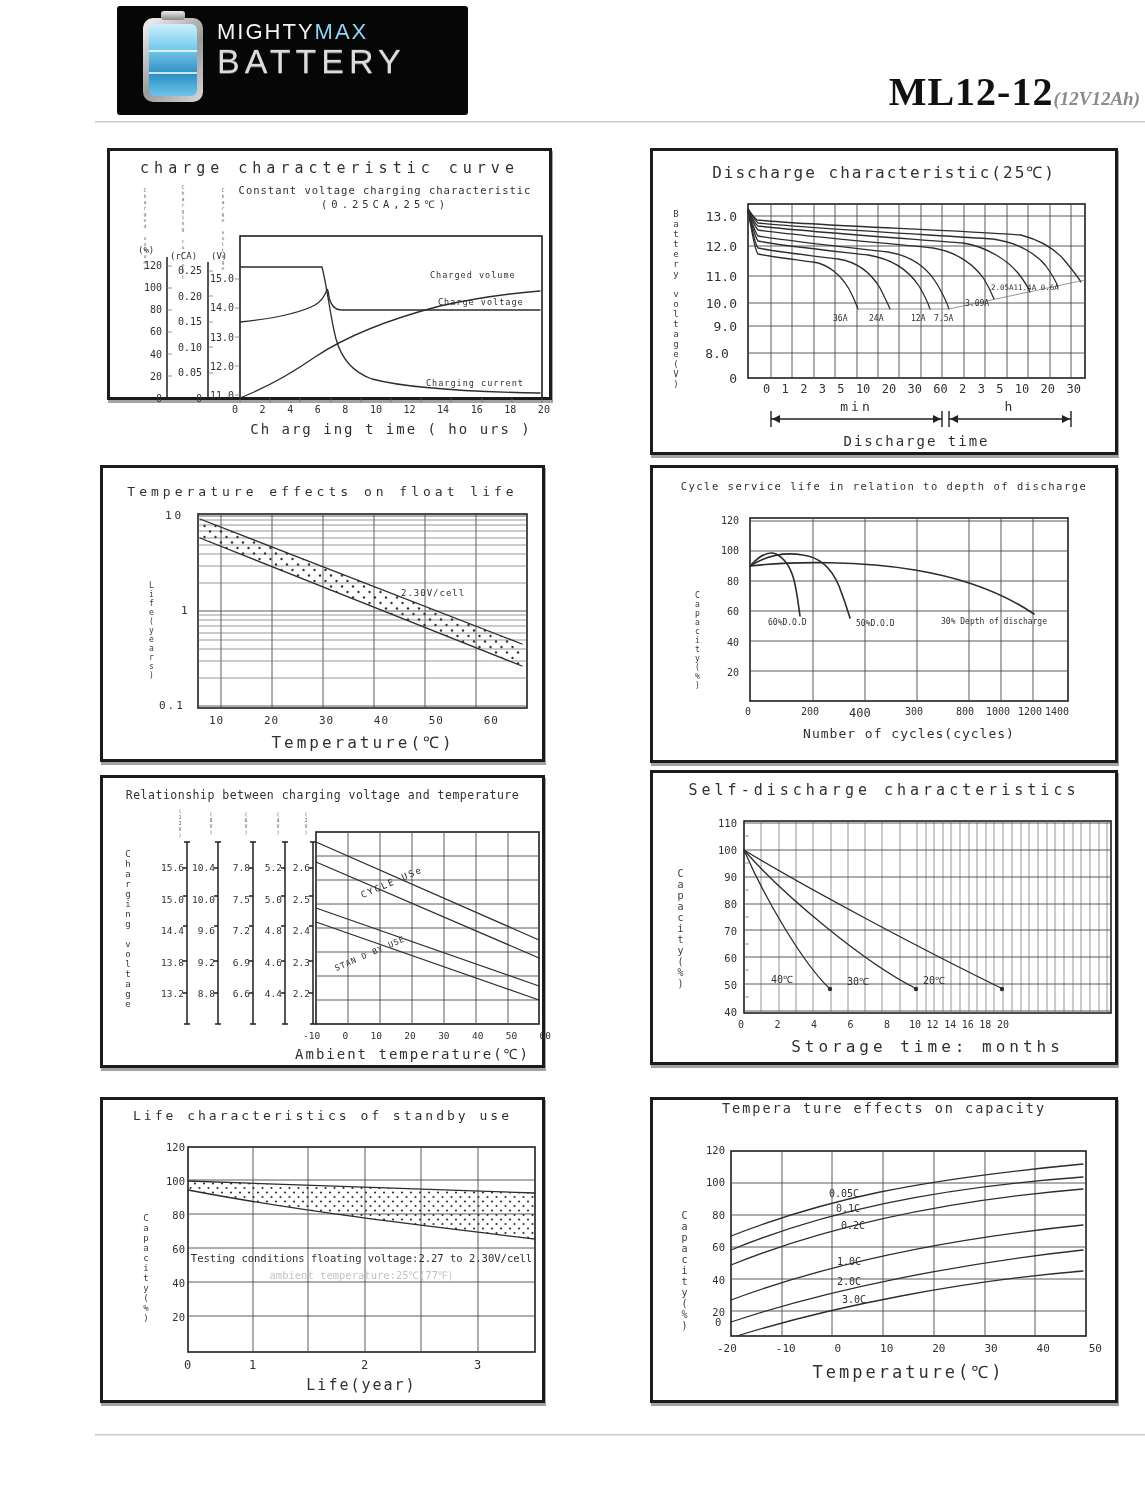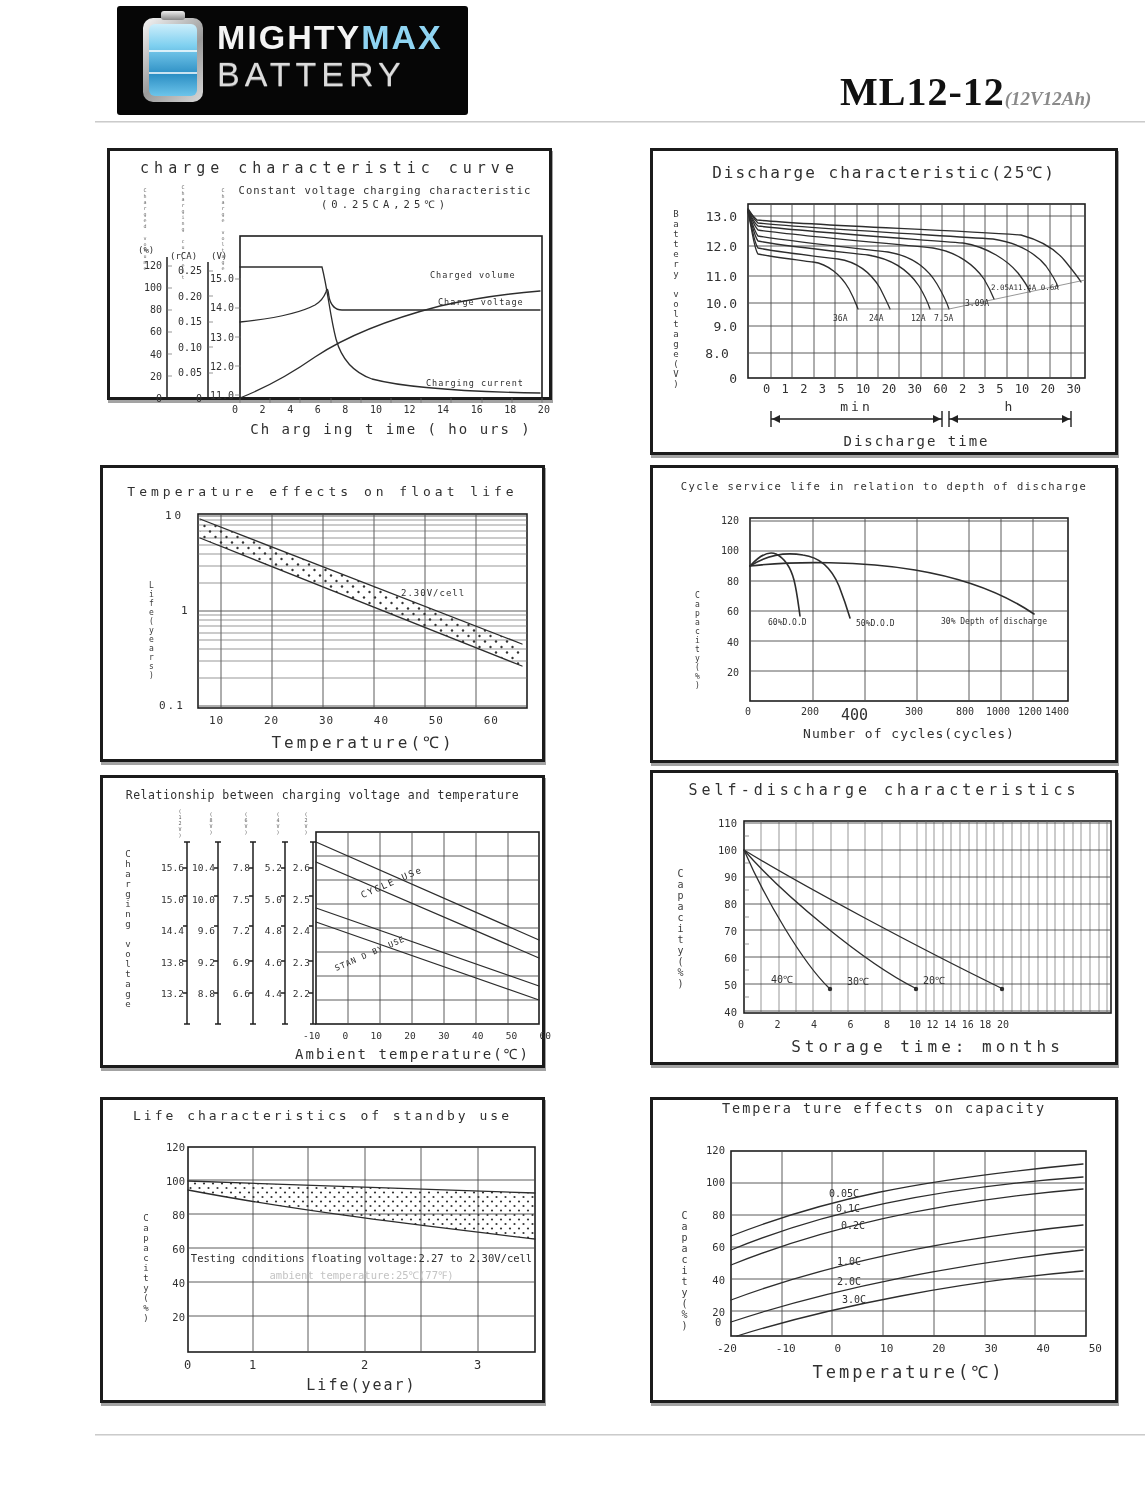--- a/index.html
+++ b/index.html
@@ -30,25 +30,25 @@
   .logo{left:117px;top:6px;width:351px;height:109px;background:#060606;border-radius:3px}
   .batt{position:absolute;left:26px;top:12px;width:60px;height:84px;border-radius:10px;
         background:linear-gradient(135deg,#f5f5f5,#9a9a9a 55%,#d9d9d9);padding:6px}
   .batt .cap{position:absolute;left:18px;top:-7px;width:24px;height:9px;border-radius:3px;
         background:linear-gradient(#eee,#888)}
   .batt .body{width:100%;height:100%;border-radius:6px;
         background:linear-gradient(180deg,#cdeefb 0%,#7fd0f0 30%,#2d8fc4 70%,#6cc4ea 100%);
         position:relative;overflow:hidden}
   .batt .seg{position:absolute;left:0;width:100%;height:2px;background:rgba(255,255,255,.75)}
   .logotext{position:absolute;left:100px;top:14px}
-  .lt1{font-family:"Liberation Sans",sans-serif;font-weight:bold;font-size:34px;letter-spacing:2px;line-height:1.05}
+  .lt1{font-family:"Liberation Sans",sans-serif;font-weight:normal;font-size:22px;letter-spacing:2px;line-height:1.05}
   .lt1 .w{color:#f4f4f4}.lt1 .b{color:#8fd4f2}
   .lt2{font-family:"Liberation Sans",sans-serif;font-weight:normal;font-size:34px;letter-spacing:5px;
        color:#dcdcdc;text-shadow:0 1px 0 #555,0 -1px 0 #fff2;line-height:1.1}
-  .model{position:absolute;left:840px;top:68px;width:300px;text-align:left;
+  .model{position:absolute;left:840px;top:68px;width:300px;text-align:right;
          font-family:"Liberation Serif",serif;color:#111}
   .model .m{font-weight:bold;font-size:40px;letter-spacing:1px}
   .model .s{font-style:italic;font-size:19px;color:#8a8a8a;font-weight:bold}
 </style>
 </head>
 <body>
 
 <div class="page">
 
   <div class="abs logo">
@@ -236,21 +236,21 @@
     <div class="tcol" style="left:58px;top:47px;width:28px;height:163px;font-size:10px">
         <span>120</span>
         <span>100</span>
         <span>80</span>
         <span>60</span>
         <span>40</span>
         <span>20</span>
       </div>
     <div class="lbl" style="left:92px;top:238px;font-size:10px">0</div>
     <div class="lbl" style="left:148px;top:238px;font-size:10px">200</div>
-    <div class="lbl" style="left:188px;top:238px;font-size:15px">400</div>
+    <div class="lbl" style="left:196px;top:238px;font-size:12px">400</div>
     <div class="lbl" style="left:252px;top:238px;font-size:10px">300</div>
     <div class="lbl" style="left:303px;top:238px;font-size:10px">800</div>
     <div class="lbl" style="left:333px;top:238px;font-size:10px">1000</div>
     <div class="lbl" style="left:365px;top:238px;font-size:10px">1200</div>
     <div class="lbl" style="left:392px;top:238px;font-size:10px">1400</div>
     <div class="lbl" style="left:115px;top:150px;font-size:8px">60%D.O.D</div>
     <div class="lbl" style="left:203px;top:151px;font-size:8px">50%D.O.D</div>
     <div class="lbl" style="left:288px;top:149px;font-size:8px">30% Depth of discharge</div>
     <div class="lbl cen" style="left:97px;top:258px;width:318px;font-size:13px;letter-spacing:1px">Number of cycles(cycles)</div>
     <div class="vlab" style="left:40px;top:115px;height:115px;font-size:8px">Capacity(%)</div>

